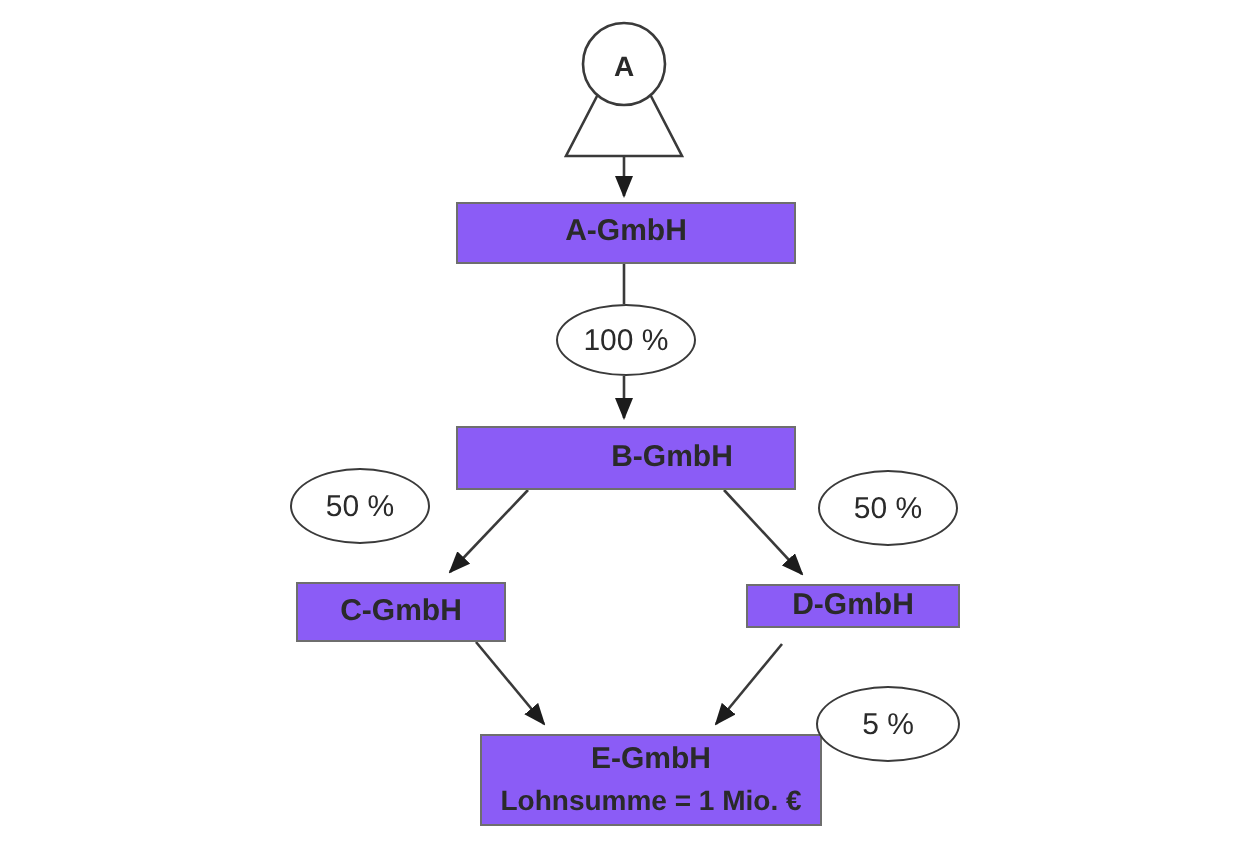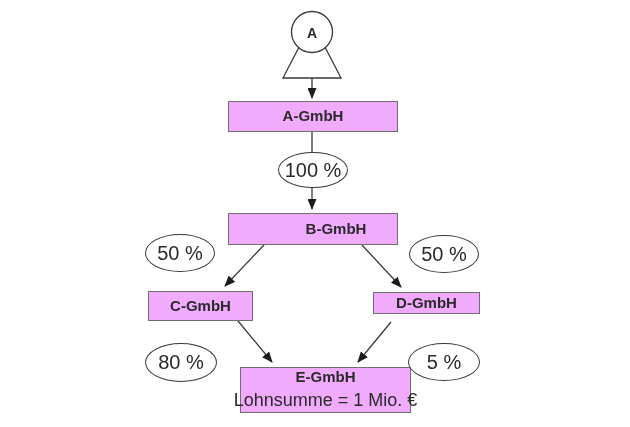--- a/index.html
+++ b/index.html
@@ -18,54 +18,54 @@
   .connector-layer {
     position: absolute;
     left: 0;
     top: 0;
     width: 630px;
     height: 427px;
   }
   .node {
     position: absolute;
     box-sizing: border-box;
-    background: #f0abfc;
+    background: #8b5cf6;
     border: 1.5px solid #6e6e6e;
     display: flex;
     flex-direction: column;
     align-items: center;
     justify-content: center;
     color: #2a2a2a;
     font-weight: bold;
     font-size: 15px;
     line-height: 1.25;
     text-align: center;
     white-space: nowrap;
   }
   .node .sublabel {
-    font-size: 18px;
-    font-weight: normal;
+    font-size: 14px;
+    font-weight: bold;
     margin-top: 2px;
   }
   .pos-a { left: 228px; top: 101px; width: 170px; height: 31px; }
   .pos-b { left: 228px; top: 213px; width: 170px; height: 32px; padding-left: 46px; }
   .pos-c { left: 148px; top: 291px; width: 105px; height: 30px; }
   .pos-d { left: 373px; top: 292px; width: 107px; height: 22px; }
   .pos-e { left: 240px; top: 367px; width: 171px; height: 46px; }
   .pct-ellipse {
     position: absolute;
     box-sizing: border-box;
     background: #ffffff;
     border: 1.3px solid #3a3a3a;
     border-radius: 50%;
     display: flex;
     align-items: center;
     justify-content: center;
     color: #2a2a2a;
-    font-size: 20px;
+    font-size: 15px;
     font-weight: normal;
     white-space: nowrap;
   }
   .pos-e100 { left: 278px; top: 152px; width: 70px; height: 36px; }
   .pos-e50l { left: 145px; top: 234px; width: 70px; height: 38px; }
   .pos-e50r { left: 409px; top: 235px; width: 70px; height: 38px; }
   .pos-e80  { left: 145px; top: 343px; width: 72px; height: 39px; }
   .pos-e5   { left: 408px; top: 343px; width: 72px; height: 38px; }
   .person-label-text {
     font-family: "Liberation Sans", "DejaVu Sans", sans-serif;
@@ -120,20 +120,17 @@
 
   <div class="pct-ellipse pos-e100">
     <span>100 %</span>
   </div>
   <div class="pct-ellipse pos-e50l">
     <span>50 %</span>
   </div>
   <div class="pct-ellipse pos-e50r">
     <span>50 %</span>
   </div>
-  <div class="pct-ellipse pos-e80">
-    <span>80 %</span>
-  </div>
   <div class="pct-ellipse pos-e5">
     <span>5 %</span>
   </div>
 
 </div>
 
 </body></html>

